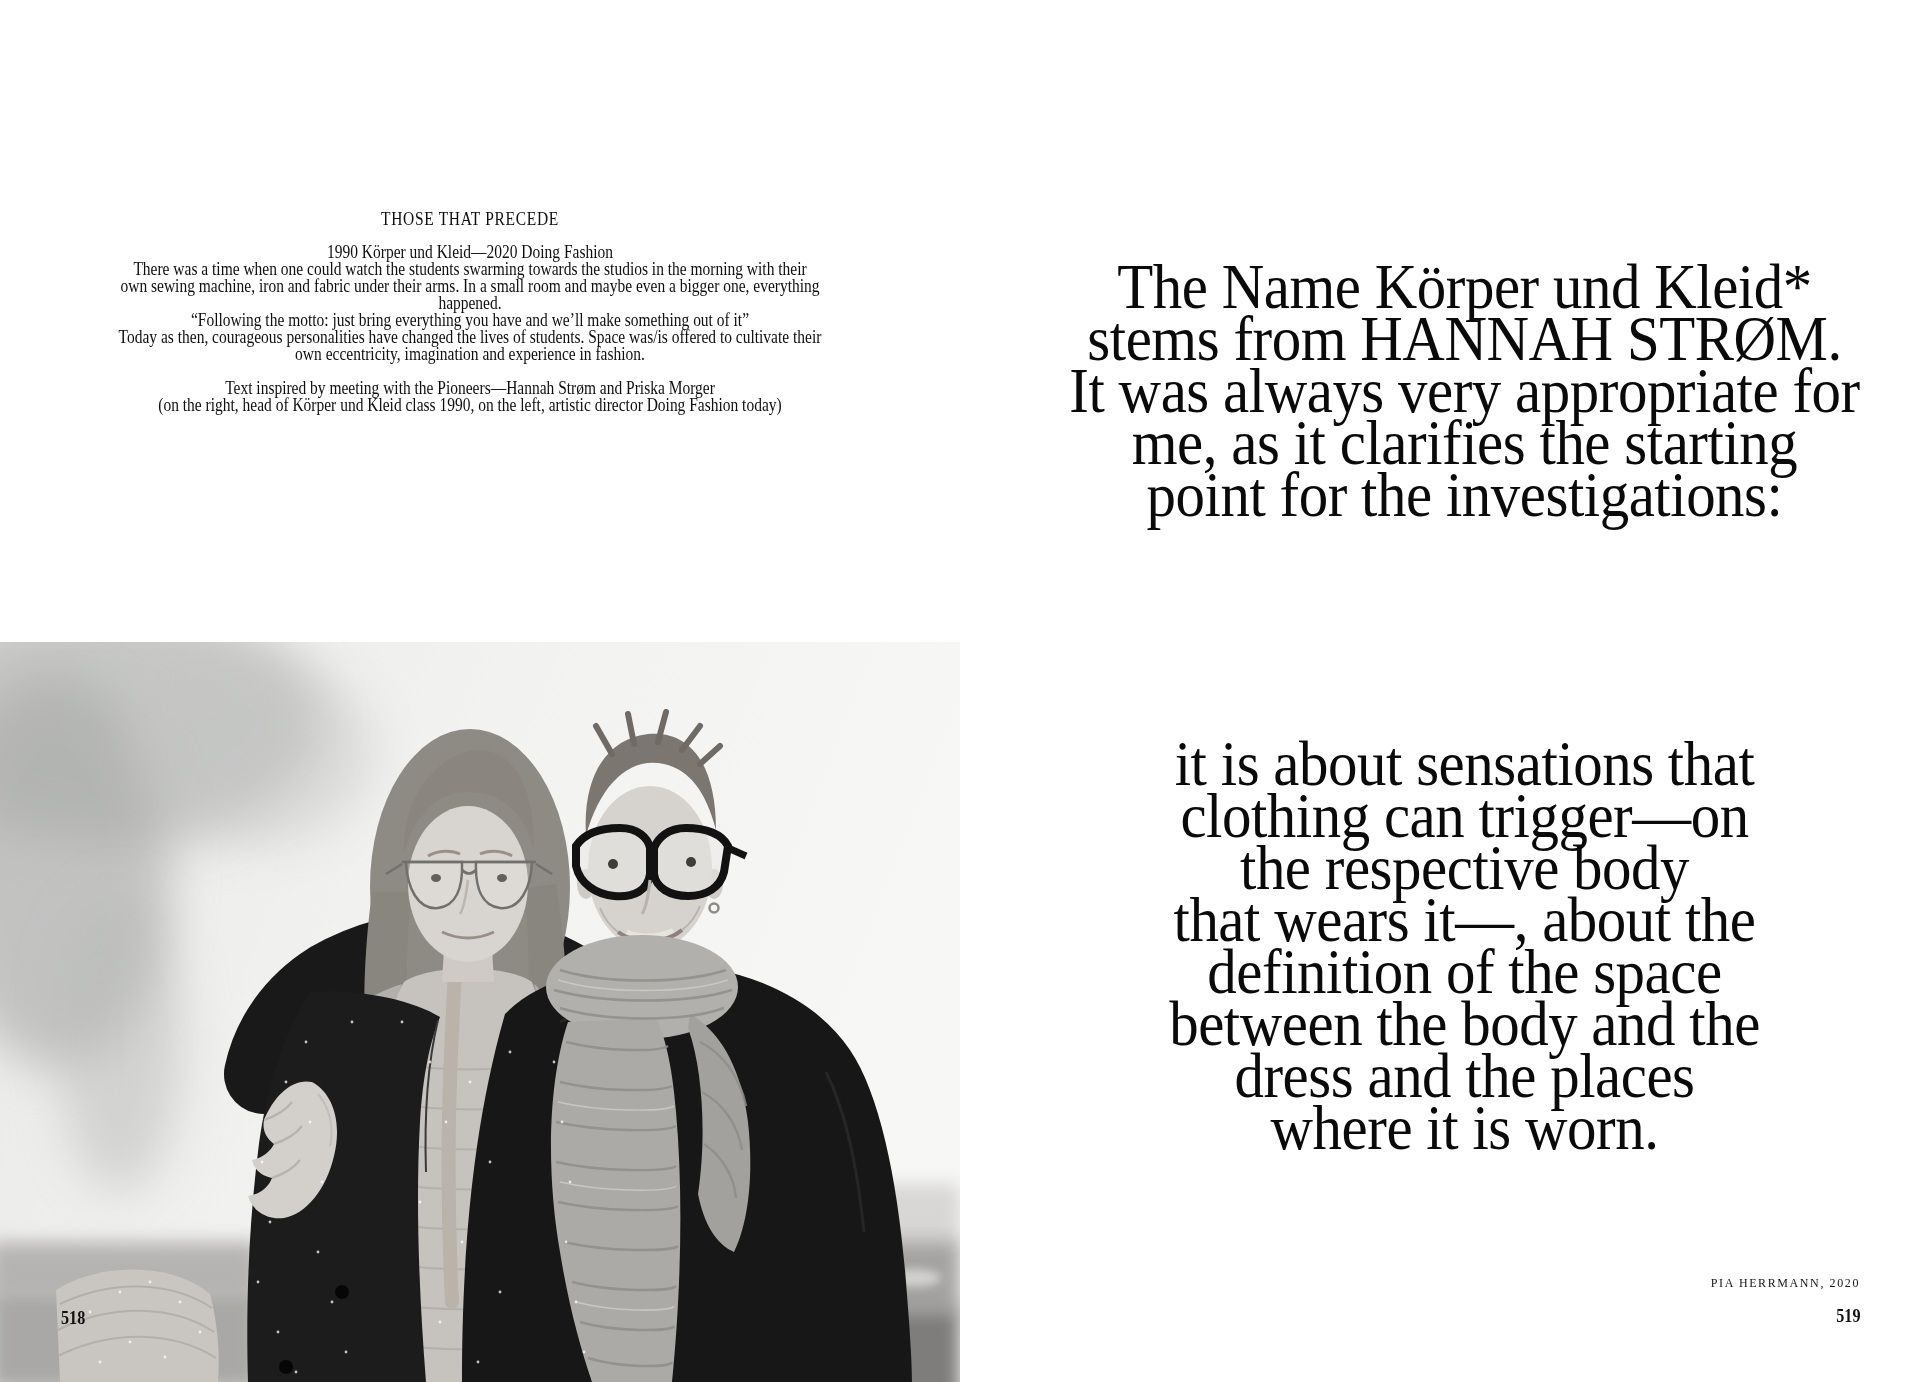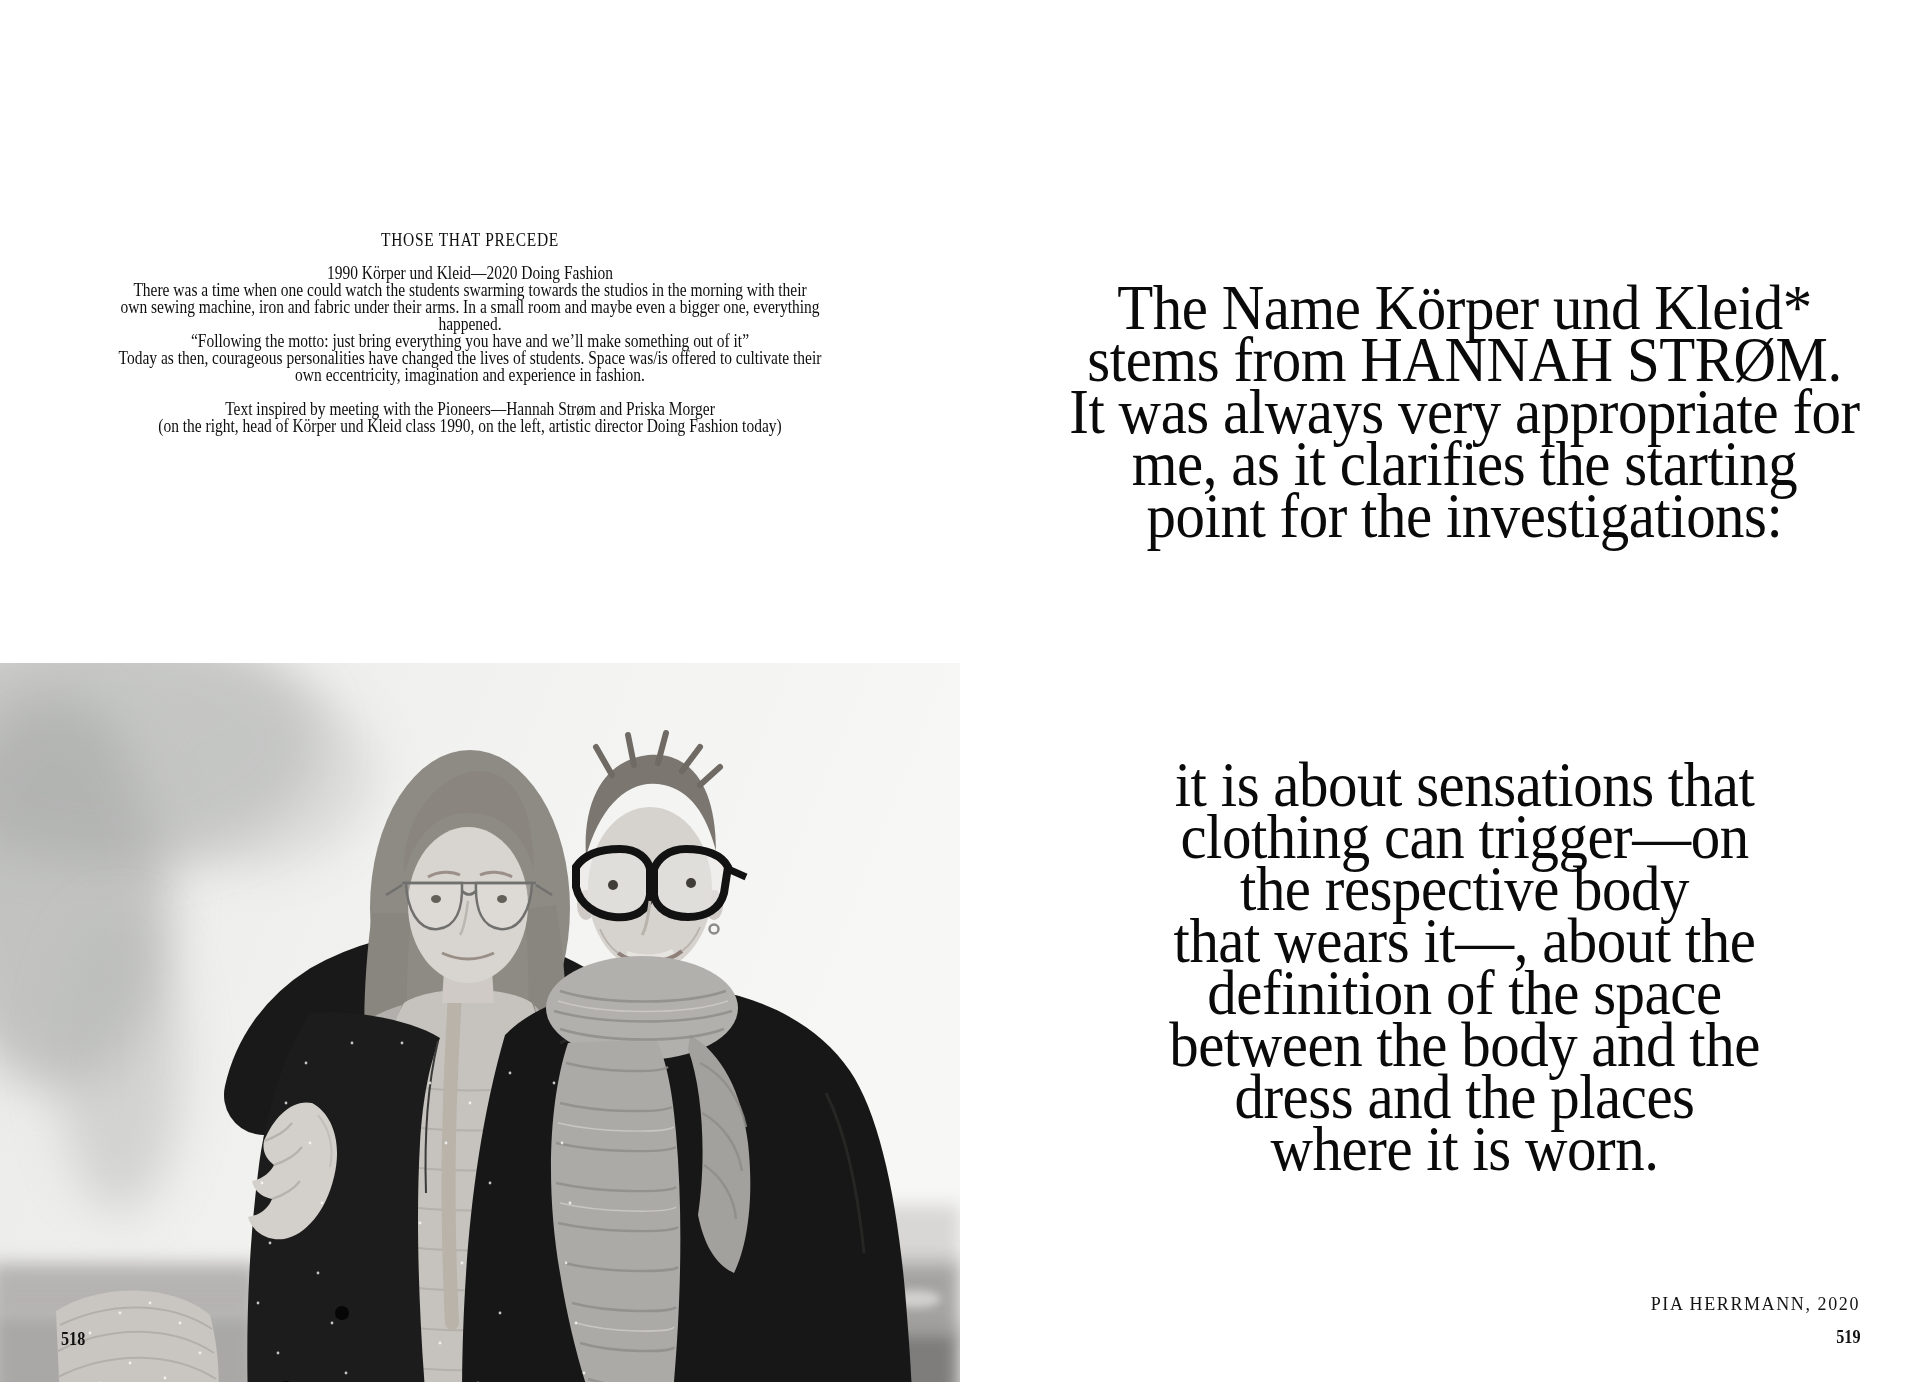--- a/index.html
+++ b/index.html
@@ -5,21 +5,21 @@
   html,body{margin:0;padding:0;}
   body{
     width:1919px;height:1382px;
     background:#ffffff;
     position:relative;
     font-family:"Liberation Serif", serif;
     color:#0e0e0e;
     overflow:hidden;
   }
   .spread{position:absolute;inset:0;}
-  .page{position:absolute;inset:0;margin-top:21px;}
+  .page{position:absolute;inset:0;}
 
   
   .left-text{
     position:absolute;left:-10px;top:211px;width:960px;
     text-align:center;
     transform:scaleX(0.86);
     transform-origin:50% 0;
     font-size:18px;line-height:17px;
   }
   .lp-heading{
@@ -50,21 +50,21 @@
     letter-spacing:-0.5px;
     transform:scaleX(0.92);
     transform-origin:50% 0;
     color:#0a0a0a;
   }
   .statement-1{top:261px;}
   .statement-2{top:738px;}
 
   .author-credit{
     position:absolute;right:59px;top:1274px;
-    font-size:18px;line-height:18px;letter-spacing:1.6px;
+    font-size:12px;line-height:18px;letter-spacing:1.6px;
     color:#141414;
   }
 </style>
 </head>
 <body>
 
 <div class="spread">
 
   <section class="page">
 

